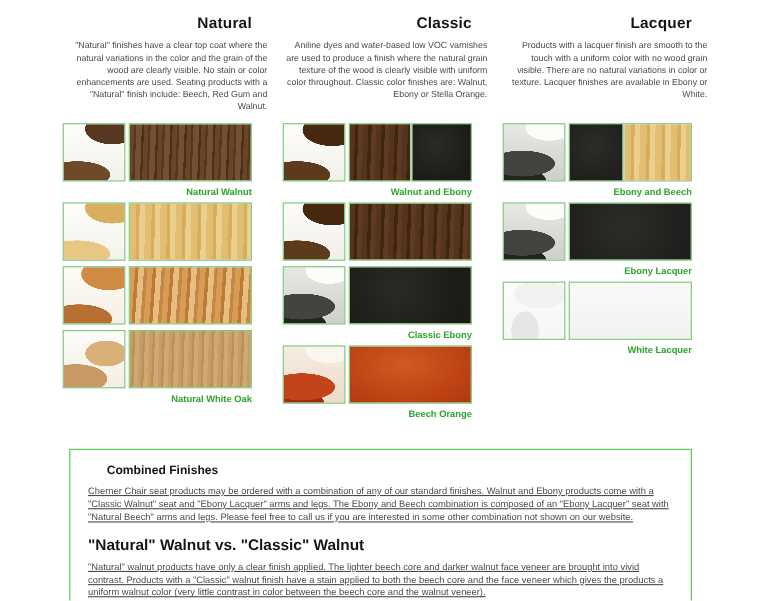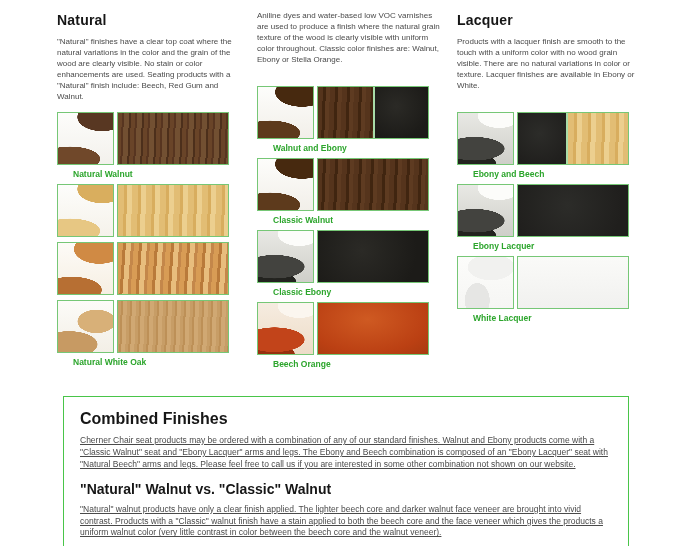--- a/index.html
+++ b/index.html
@@ -6,21 +6,21 @@
   html,body { margin:0; padding:0; background:#ffffff; }
   body {
     width:700px; height:546px; overflow:hidden;
     font-family:"Liberation Sans", sans-serif;
     color:#454545;
   }
   .page { padding:10px 0 0 57px; }
 
   
   .columns { display:flex; }
-  .col { width:172px; margin-right:28px; }
+  .col { width:172px; margin-right:28px;text-align:right; }
   .col-heading {
     font-size:14px; font-weight:bold; color:#161616;
     margin:2px 0 8px 0; letter-spacing:.2px;
   }
   .col-desc {
     width:186px; height:66px; font-size:8px; line-height:1.38;
     color:#4a4a4a; margin-bottom:10px;
   }
 
   
@@ -85,21 +85,21 @@
     radial-gradient(ellipse 75% 45% at 60% 20%,#f1f1ef 0 56%,transparent 57%),
     radial-gradient(ellipse 40% 60% at 35% 85%,#e6e6e4 0 56%,transparent 57%),
     linear-gradient(#fcfcfa,#f6f6f4); }
 
   
   .combined {
     margin:22px 0 0 6px; width:566px;
     border:1px solid #49c549; padding:11px 16px 10px 16px;
   }
   .combined-heading {
-    font-size:16px; font-weight:bold; color:#161616; margin:2px 0 7px 0;
+    font-size:11px; font-weight:bold; color:#161616; margin:2px 0 7px 17px;
   }
   .combined-text { font-size:8.5px; line-height:1.4; color:#4a4a4a; margin:0 0 10px 0;text-decoration:underline; }
   .vs-heading {
     font-size:14px; font-weight:bold; color:#161616; margin:4px 0 7px 0;
   }
 </style>
 </head>
 <body>
 
 <div class="page">
@@ -134,40 +134,40 @@
       <div class="swatch">
         <div class="swatch-imgs">
           <div class="thumb th-oak"></div>
           <div class="tx bg-oak"></div>
         </div>
         <div class="swatch-label">Natural White Oak</div>
       </div>
     </div>
 
     <div class="col">
+      <div class="col-heading">Classic</div>
       <div class="col-desc">Aniline dyes and water-based low VOC varnishes are used to produce a finish where the natural grain texture of the wood is clearly visible with uniform color throughout. Classic color finishes are: Walnut, Ebony or Stella Orange.</div>
 
       <div class="swatch">
         <div class="swatch-imgs">
           <div class="thumb th-clwal"></div>
           <div class="tx split">
             <i class="bg-clwal" style="width:50%"></i>
               <i class="divider"></i>
               <i class="bg-ebony" style="flex:1"></i>
           </div>
         </div>
         <div class="swatch-label">Walnut and Ebony</div>
       </div>
 
       <div class="swatch">
         <div class="swatch-imgs">
           <div class="thumb th-clwal"></div>
           <div class="tx bg-clwal"></div>
         </div>
-        <div class="swatch-label">Classic Walnut</div>
       </div>
 
       <div class="swatch">
         <div class="swatch-imgs">
           <div class="thumb th-ebony"></div>
           <div class="tx bg-ebony"></div>
         </div>
         <div class="swatch-label">Classic Ebony</div>
       </div>
 

